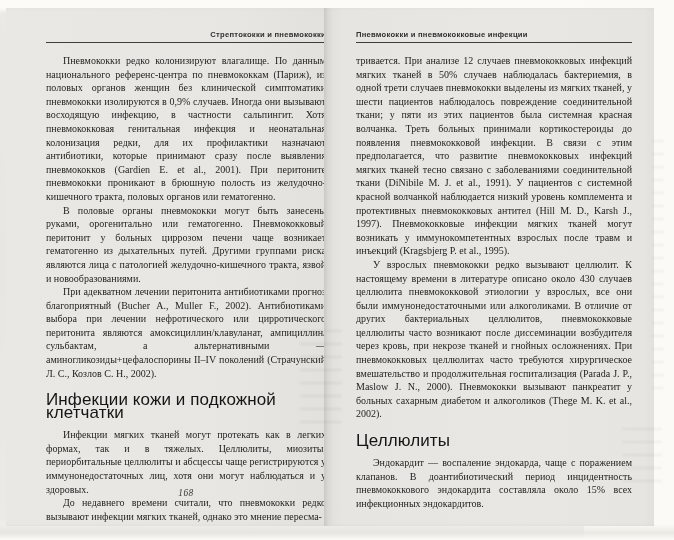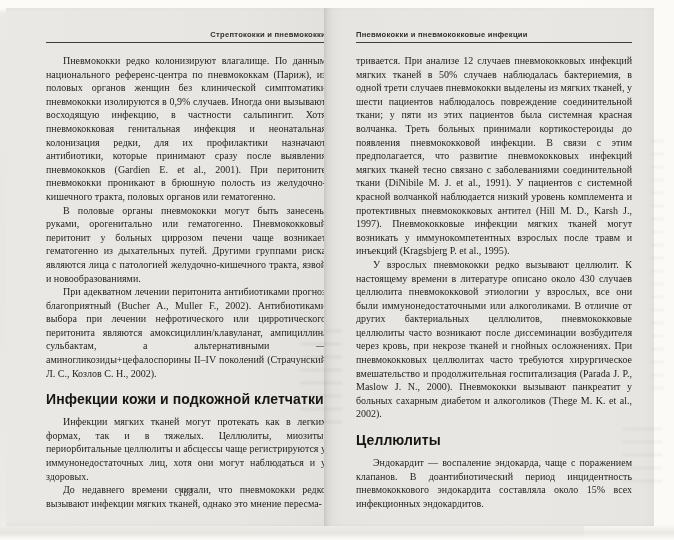--- a/index.html
+++ b/index.html
@@ -38,21 +38,21 @@
   .rule{height:0;border-bottom:1.6px solid #3d3d3b;margin:2px 0 11px 0;}
   p.body{
     margin:0;text-align:justify;
     font-size:10px;line-height:13.6px;
     color:#242422;
     text-justify:inter-word;
   }
   p.ind{text-indent:17px;}
   h2.sechead{
     font-family:"Liberation Sans", sans-serif;
-    font-size:14px;font-weight:700;color:#151513;
+    font-size:17px;font-weight:400;color:#151513;
     margin:13px 0 9px 0;line-height:13px;letter-spacing:.1px;
   }
   .pagenum{
     position:absolute;bottom:28px;left:0;width:100%;
     text-align:center;font-size:9.3px;color:#3a3a38;letter-spacing:.5px;
   }
   .left .pagenum{padding-left:30px;box-sizing:border-box;font-style:italic;}
   .right .pagenum{padding-left:8px;box-sizing:border-box;}
   
   .bleed{

